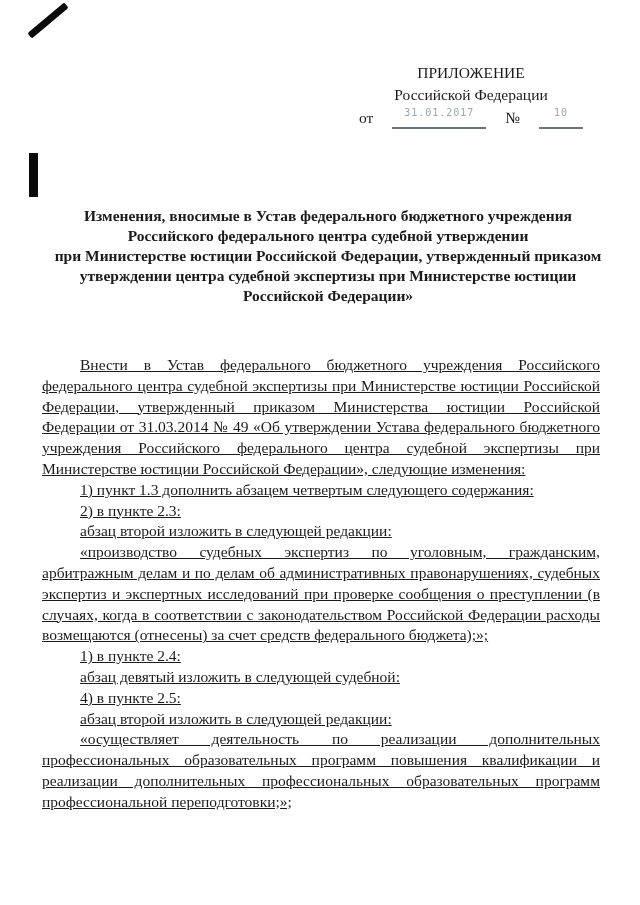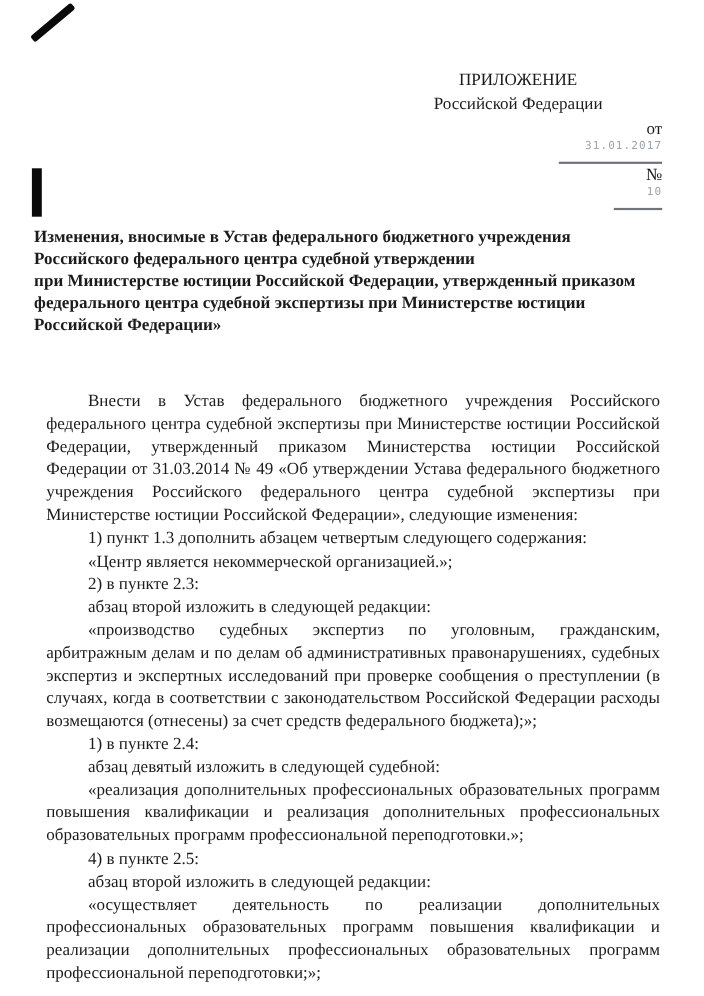--- a/index.html
+++ b/index.html
@@ -31,50 +31,50 @@
   }
   
   .hdr{
     position:absolute;left:340px;top:62px;width:262px;
     text-align:center;
     font-size:15.5px;line-height:22px;
     white-space:nowrap;
   }
   .hdr-stamp-line{
     display:flex;align-items:flex-end;justify-content:center;
-    gap:0;margin-top:1px;flex-direction:column;
+    gap:19px;margin-top:1px;
   }
   .blank{
     display:inline-block;position:relative;
     border-bottom:2px solid var(--rule);
     height:18px;vertical-align:bottom;
   }
   .blank.date{width:94px;}
   .blank.num{width:44px;}
   .stamp{
     position:absolute;left:0;right:0;bottom:3px;
     font-family:"DejaVu Sans Mono",monospace;
     font-size:10px;letter-spacing:1px;
     color:var(--stamp);
-    text-align:right;
+    text-align:center;
     white-space:nowrap;
   }
   
   .title{
-    position:absolute;left:31px;top:206px;width:570px;
-    font-weight:bold;
+    position:absolute;left:43px;top:206px;width:570px;
+    text-align:center;font-weight:bold;
     font-size:15.5px;line-height:20px;
   }
   
   .body{
     position:absolute;left:42px;top:355px;width:558px;
     font-size:15.5px;line-height:20.8px;
     text-align:justify;
   }
-  .body p{margin:0;text-indent:38px;}
+  .body p{margin:0;text-indent:38px;text-decoration:underline;}
 </style>
 </head>
 <body>
 
 <div class="page">
 
   <div class="artifact-corner"></div>
   <div class="artifact-bar"></div>
 
   <div class="hdr">
@@ -89,32 +89,30 @@
       <span class="blank num">
         <span class="stamp">10</span>
       </span>
     </div>
   </div>
 
   <div class="title">
     <div>Изменения, вносимые в Устав федерального бюджетного учреждения</div>
     <div>Российского федерального центра судебной утверждении</div>
     <div>при Министерстве юстиции Российской Федерации, утвержденный приказом</div>
-    <div>федерального центра судебной экспертизы при Министерстве юстиции</div>
+    <div>утверждении центра судебной экспертизы при Министерстве юстиции</div>
     <div>Российской Федерации»</div>
   </div>
 
   <div class="body">
     <p>Внести в Устав федерального бюджетного учреждения Российского федерального центра судебной экспертизы при Министерстве юстиции Российской Федерации, утвержденный приказом Министерства юстиции Российской Федерации от 31.03.2014 № 49 «Об утверждении Устава федерального бюджетного учреждения Российского федерального центра судебной экспертизы при Министерстве юстиции Российской Федерации», следующие изменения:</p>
     <p>1) пункт 1.3 дополнить абзацем четвертым  следующего содержания:</p>
-    <p>«Центр является некоммерческой организацией.»;</p>
     <p>2) в пункте 2.3:</p>
     <p>абзац второй изложить в следующей редакции:</p>
     <p>«производство судебных экспертиз по уголовным, гражданским, арбитражным делам и по делам об административных правонарушениях, судебных экспертиз и экспертных исследований при проверке сообщения о преступлении (в случаях, когда в соответствии с законодательством Российской Федерации расходы возмещаются (отнесены) за счет средств федерального бюджета);»;</p>
     <p>1) в пункте 2.4:</p>
     <p>абзац девятый изложить в следующей судебной:</p>
-    <p>«реализация дополнительных профессиональных образовательных программ повышения квалификации и реализация дополнительных профессиональных образовательных программ профессиональной переподготовки.»;</p>
     <p>4) в пункте 2.5:</p>
     <p>абзац второй изложить в следующей редакции:</p>
     <p>«осуществляет деятельность по реализации дополнительных профессиональных образовательных программ повышения квалификации и реализации дополнительных профессиональных образовательных программ профессиональной переподготовки;»;</p>
   </div>
 
 </div>
 
 </body></html>

